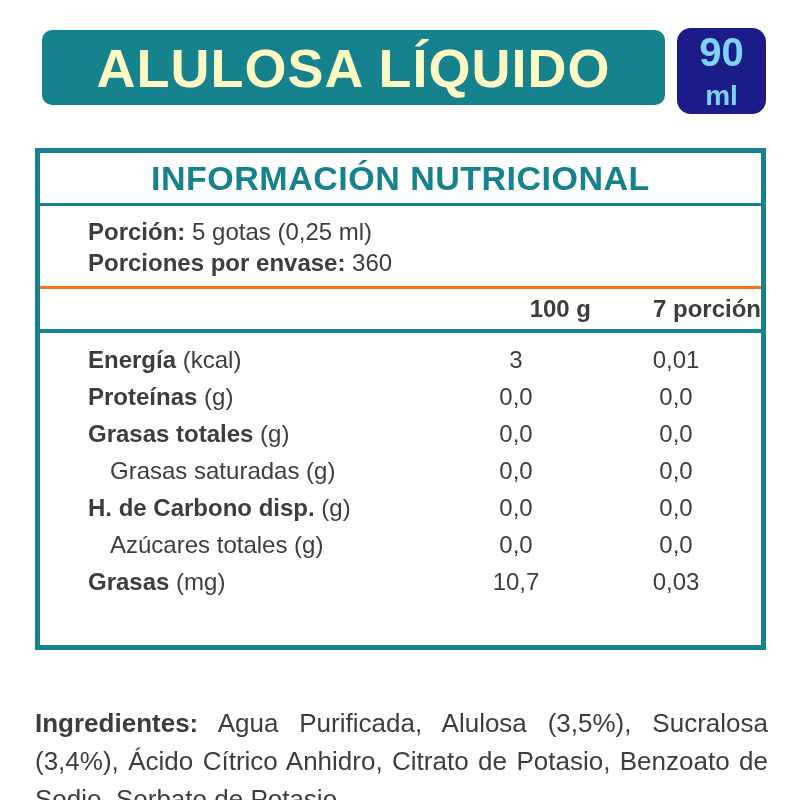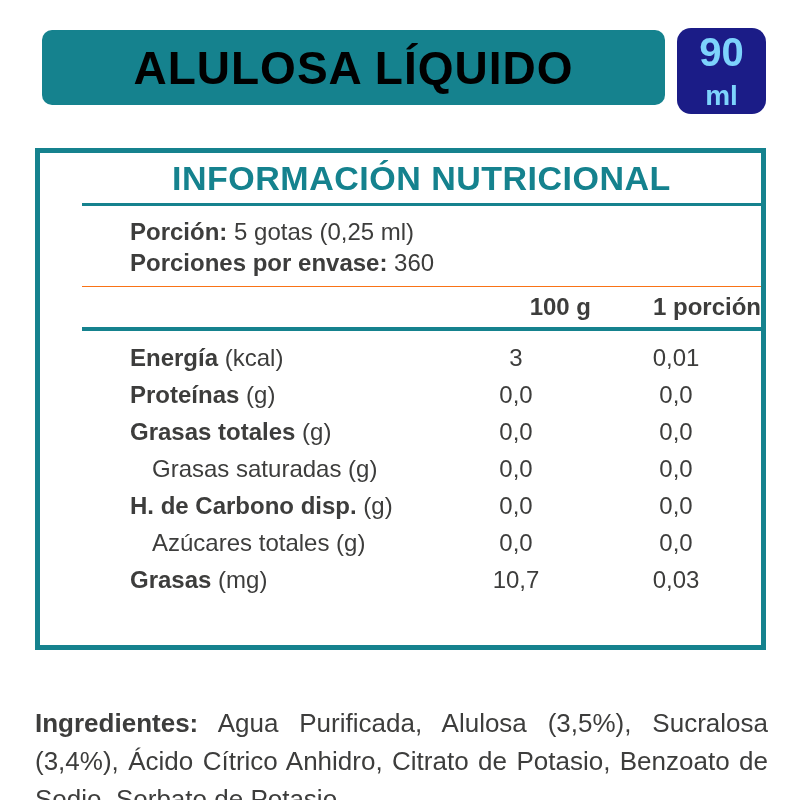--- a/index.html
+++ b/index.html
@@ -8,46 +8,46 @@
     font-family:"Liberation Sans","DejaVu Sans",sans-serif;
     color:#3d3d3c;
   }
   
   .banner{
     position:absolute;left:42px;top:30px;width:623px;height:75px;
     background:#15828e;border-radius:10px;
     display:flex;align-items:center;justify-content:center;
   }
   .banner h1{
-    margin:0;color:#000000;font-size:46px;font-weight:bold;
+    margin:0;color:#fef9c3;font-size:54px;font-weight:bold;
     letter-spacing:1px;white-space:nowrap;
   }
   .badge{
     position:absolute;left:677px;top:28px;width:89px;height:86px;
     background:#1b1c87;border-radius:14px;
     display:flex;flex-direction:column;align-items:center;justify-content:center;
     color:#7dd3fc;font-weight:bold;line-height:1;
   }
   .badge .amount{font-size:40px;}
   .badge .unit{font-size:28px;margin-top:10px;}
   
   .panel{
     position:absolute;left:35px;top:148px;width:731px;height:502px;
-    border:5px solid #15828e;box-sizing:border-box;background:#ffffff;padding-left:42px;
+    border:5px solid #15828e;box-sizing:border-box;background:#ffffff;
   }
   .panel-title{
     height:50px;display:flex;align-items:center;justify-content:center;
     border-bottom:3px solid #15828e;
   }
   .panel-title h2{
     margin:0;color:#15828e;font-size:34px;font-weight:bold;letter-spacing:.5px;
     white-space:nowrap;
   }
   .serving{
-    padding:10px 20px 8px 48px;border-bottom:1px solid #f97316;
+    padding:10px 20px 8px 48px;border-bottom:3px solid #f97316;
     font-size:24px;line-height:31px;
   }
   .serving .b{font-weight:bold;}
   .cols-header,.row{
     display:grid;grid-template-columns:1fr 150px 170px;align-items:center;
   }
   .cols-header{
     height:40px;border-bottom:4px solid #15828e;font-weight:bold;font-size:24px;
   }
   .cols-header .c{text-align:right;}
@@ -89,21 +89,21 @@
     </div>
     <div>
       <span class="b">Porciones por envase:</span>
       <span>360</span>
     </div>
   </div>
 
   <div class="cols-header">
     <div></div>
     <div class="c">100 g</div>
-    <div class="c">1 porción</div>
+    <div class="c">7 porción</div>
   </div>
 
   <div class="rows">
 
     <div class="row">
       <div class="label"><span class="b">Energía</span> <span>(kcal)</span></div>
       <div class="val">3</div>
       <div class="val">0,01</div>
     </div>
 

